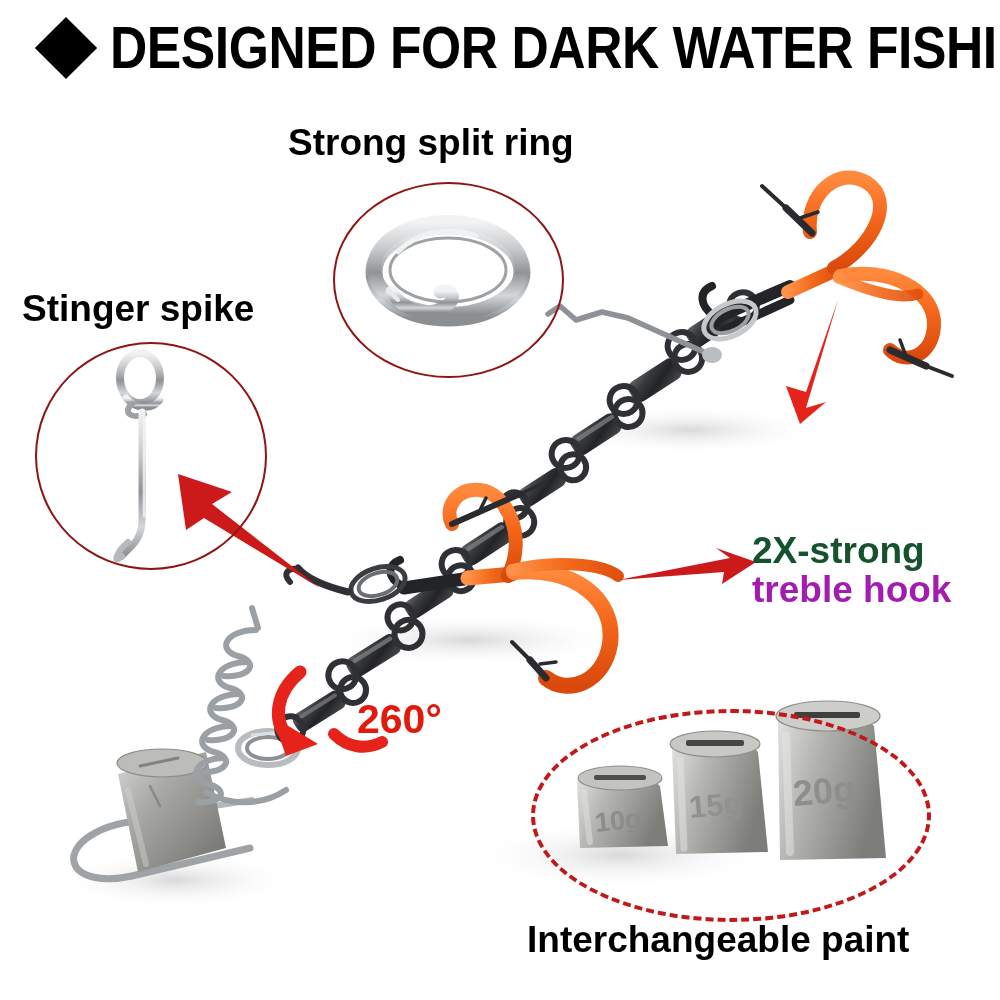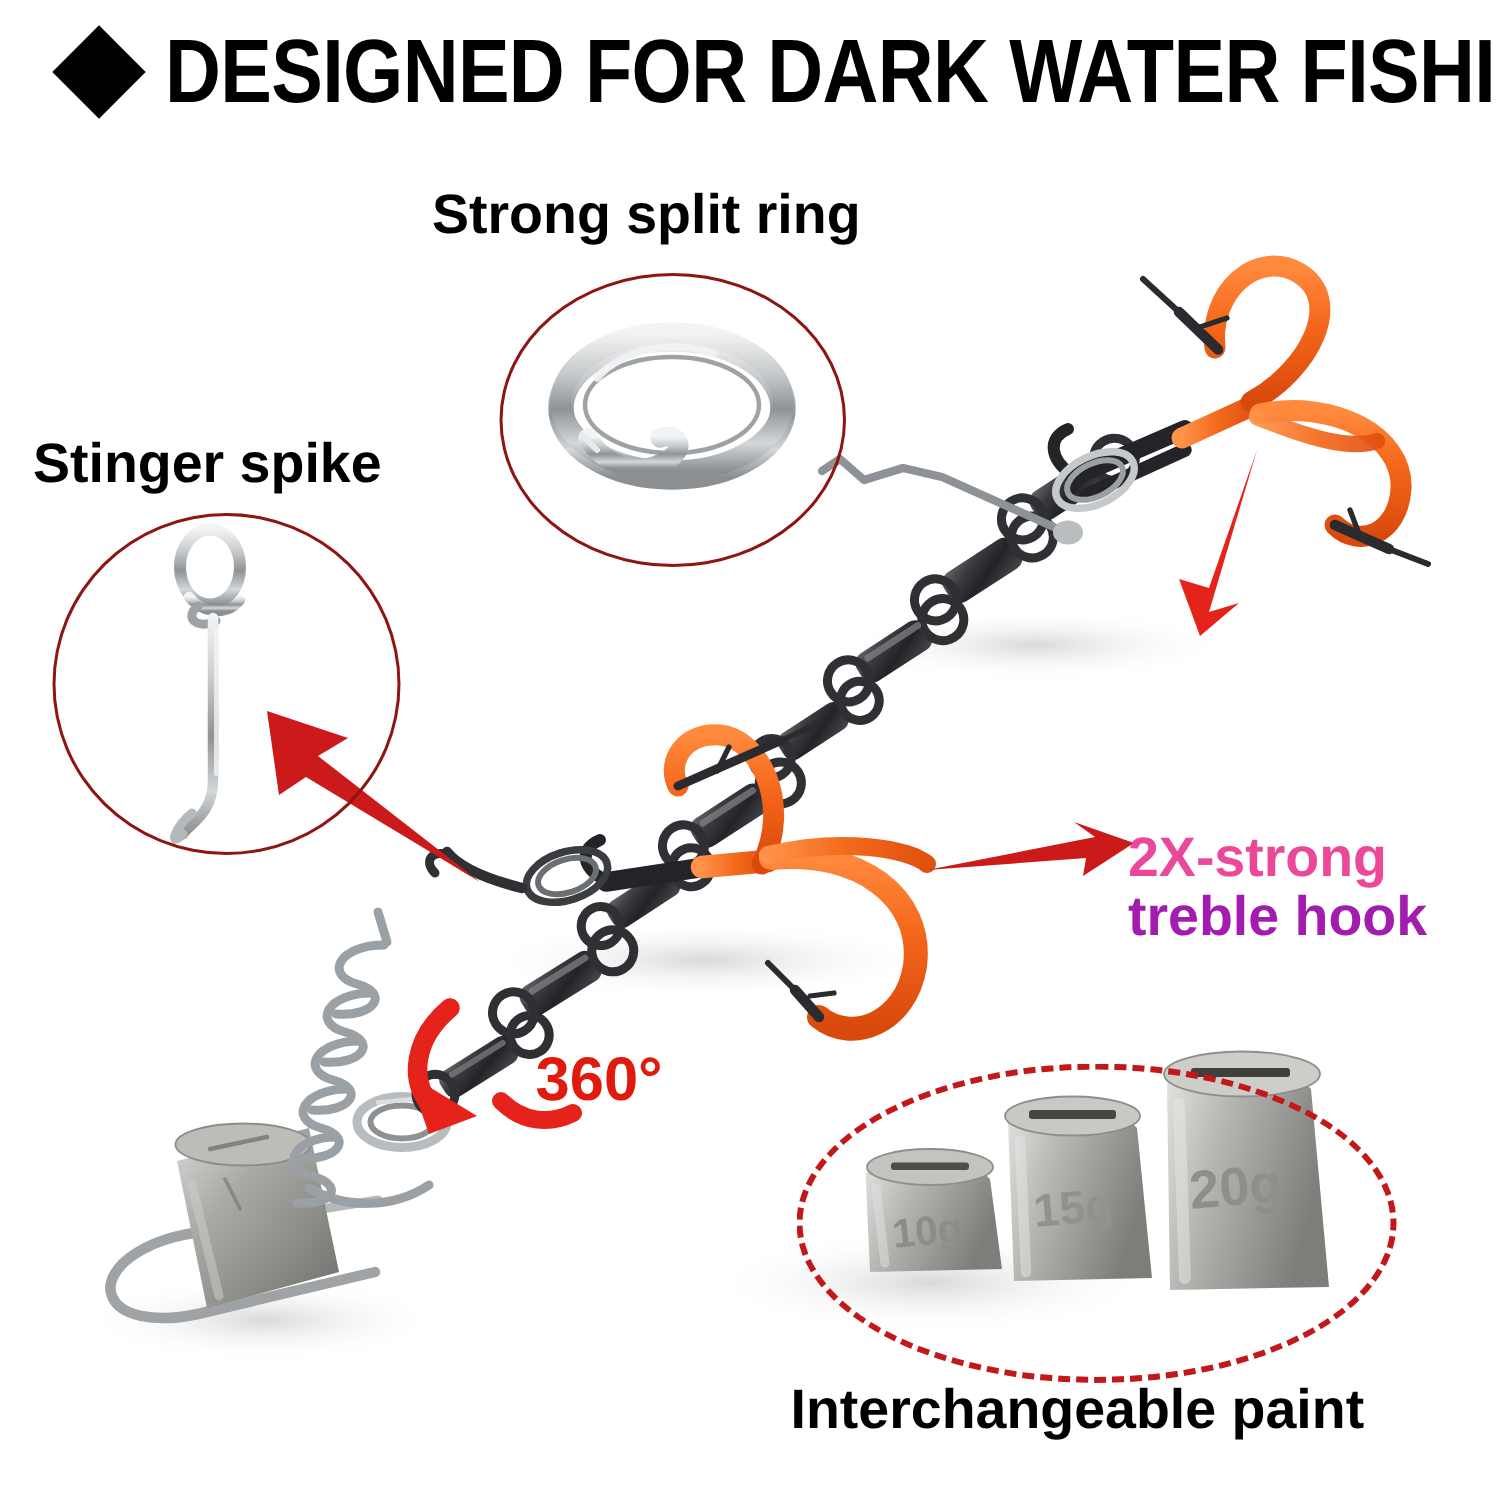--- a/index.html
+++ b/index.html
@@ -57,23 +57,22 @@
   }
   .label.lbl-split  { left: 288px; top: 124px; font-size: 37px; }
   .label.lbl-sting  { left: 22px;  top: 290px; font-size: 37px; }
   .label.lbl-uv     { left: 648px; top: 450px; font-size: 37px; }
   .label.lbl-lead   { left: 527px; top: 921px; font-size: 37px; }
 
   .label.lbl-treble {
     left: 752px; top: 532px; font-size: 37px; text-align: left;
   }
   .red-word {
-    color: #ec4899;
+    color: #14532d;
     display: block;
-    margin-top: 21px;
   }
   .black-word {
     color: #a21caf;
     display: block;
   }
   .label.lbl-360 {
     left: 357px; top: 698px; font-size: 41px; color: #E01B0D;
   }
 
   
@@ -361,16 +360,16 @@
   </div>
 
   <div class="label lbl-sting">Stinger spike</div>
   <div class="label lbl-split">Strong split ring</div>
 
   <div class="label lbl-treble">
     <span class="red-word">2X-strong</span>
     <span class="black-word">treble hook</span>
   </div>
 
-  <div class="label lbl-360">360°</div>
+  <div class="label lbl-360">260°</div>
   <div class="label lbl-lead">Interchangeable paint</div>
 
 </div>
 
 </body></html>

